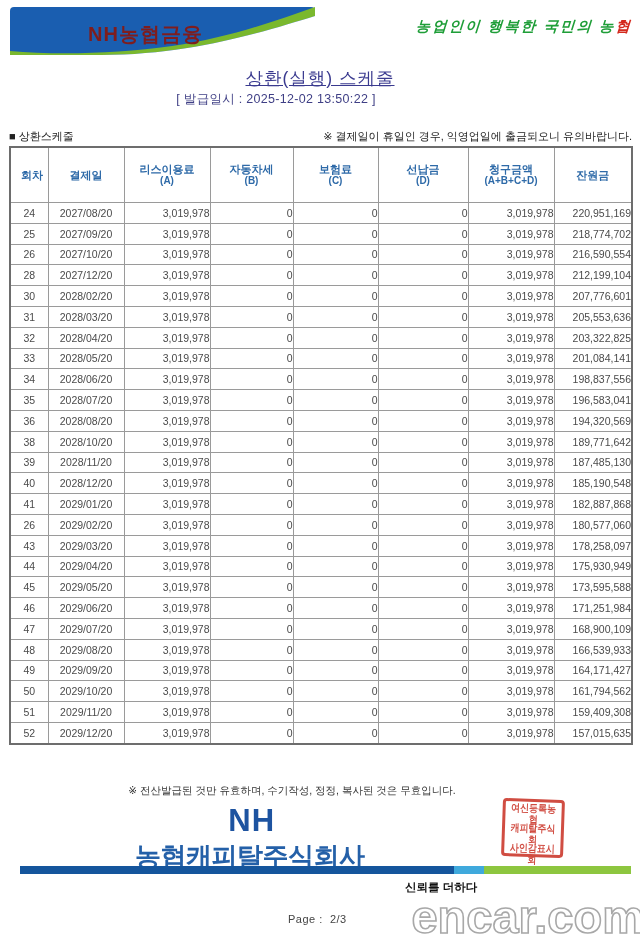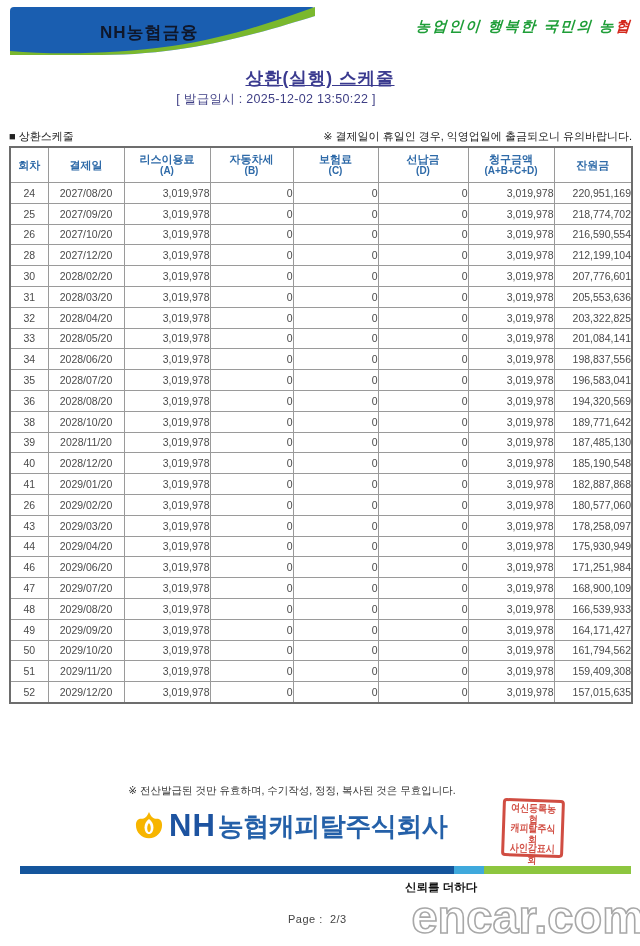--- a/index.html
+++ b/index.html
@@ -4,69 +4,69 @@
 <style>
   html,body{margin:0;padding:0;}
   body{
     width:640px;height:946px;position:relative;background:#ffffff;
     font-family:"Liberation Sans","DejaVu Sans",sans-serif;overflow:hidden;
   }
   
   .brand{position:absolute;left:10px;top:7px;width:308px;height:49px;}
   .brand svg{display:block;}
   .brand-text{
-    position:absolute;left:78px;top:14px;color:#0f172a;font-weight:bold;
-    font-size:17px;letter-spacing:1px;margin-left:12px;
+    position:absolute;left:78px;top:14px;color:#7f1d1d;font-weight:bold;
+    font-size:20px;letter-spacing:1px;
   }
   
   .slogan{
     position:absolute;right:8px;top:17px;width:260px;text-align:right;
     font-size:14.5px;font-weight:bold;font-style:italic;letter-spacing:2px;
     color:#1f9e38;transform:skewX(-4deg);
   }
   .slogan .red{color:#d42a1e;}
   
   .title{
     position:absolute;left:0;top:66px;width:640px;text-align:center;
-    font-size:17.5px;font-weight:bold;color:#3a3a8f;text-decoration:underline;
+    font-size:17.5px;font-weight:normal;color:#3a3a8f;text-decoration:underline;
     letter-spacing:1px;
   }
   .issue-line{
     position:absolute;left:0;top:91px;width:552px;text-align:center;
     font-size:12.5px;color:#3f3f85;letter-spacing:0.3px;
   }
   
   .section-label{position:absolute;left:9px;top:129px;font-size:11px;color:#222;}
   .holiday-note{position:absolute;right:8px;top:129px;font-size:11px;color:#222;}
   
   table.sched{
     position:absolute;left:9px;top:146px;border-collapse:collapse;
     table-layout:fixed;width:622px;border:2px solid #6d6d6d;
   }
   table.sched th,table.sched td{
     border:1px solid #9a9a9a;overflow:hidden;white-space:nowrap;
   }
   table.sched th{
     height:34px;color:#2e6aa8;font-weight:bold;font-size:11px;line-height:12px;
-    background:#ffffff;padding:0;margin-left:8px;
+    background:#ffffff;padding:10px;margin-left:8px;
   }
   table.sched th .sub{font-size:10px;font-weight:bold;}
   table.sched td{
     height:19.8px;font-size:10.5px;color:#4a4a4a;padding:0;
   }
   td.a-center{text-align:center;}
   td.a-right{text-align:right;padding-right:9px;}
   
   .validity-note{
     position:absolute;left:0;top:784px;width:584px;text-align:center;
     font-size:10.5px;color:#333;
   }
   .company{
     position:absolute;left:135px;top:803px;height:46px;
-    display:flex;align-items:center;
+    display:flex;align-items:center;flex-direction:column;
   }
   .company .nh-word{
     color:#1d53a0;font-weight:bold;font-size:31px;letter-spacing:1px;margin:0 2px 0 6px;
   }
   .company .co-word{
     color:#2460a8;font-weight:bold;font-size:26px;letter-spacing:-0.5px;
   }
   .seal{
     position:absolute;left:502px;top:799px;width:62px;height:58px;
     border:3px solid #cc3a2e;border-radius:4px;transform:rotate(2deg);
@@ -338,20 +338,30 @@
         <td class="a-center">44</td>
         <td class="a-center">2029/04/20</td>
         <td class="a-right">3,019,978</td>
         <td class="a-right">0</td>
         <td class="a-right">0</td>
         <td class="a-right">0</td>
         <td class="a-right">3,019,978</td>
         <td class="a-right">175,930,949</td>
       </tr>
       <tr>
+        <td class="a-center">45</td>
+        <td class="a-center">2029/05/20</td>
+        <td class="a-right">3,019,978</td>
+        <td class="a-right">0</td>
+        <td class="a-right">0</td>
+        <td class="a-right">0</td>
+        <td class="a-right">3,019,978</td>
+        <td class="a-right">173,595,588</td>
+      </tr>
+      <tr>
         <td class="a-center">46</td>
         <td class="a-center">2029/06/20</td>
         <td class="a-right">3,019,978</td>
         <td class="a-right">0</td>
         <td class="a-right">0</td>
         <td class="a-right">0</td>
         <td class="a-right">3,019,978</td>
         <td class="a-right">171,251,984</td>
       </tr>
       <tr>

